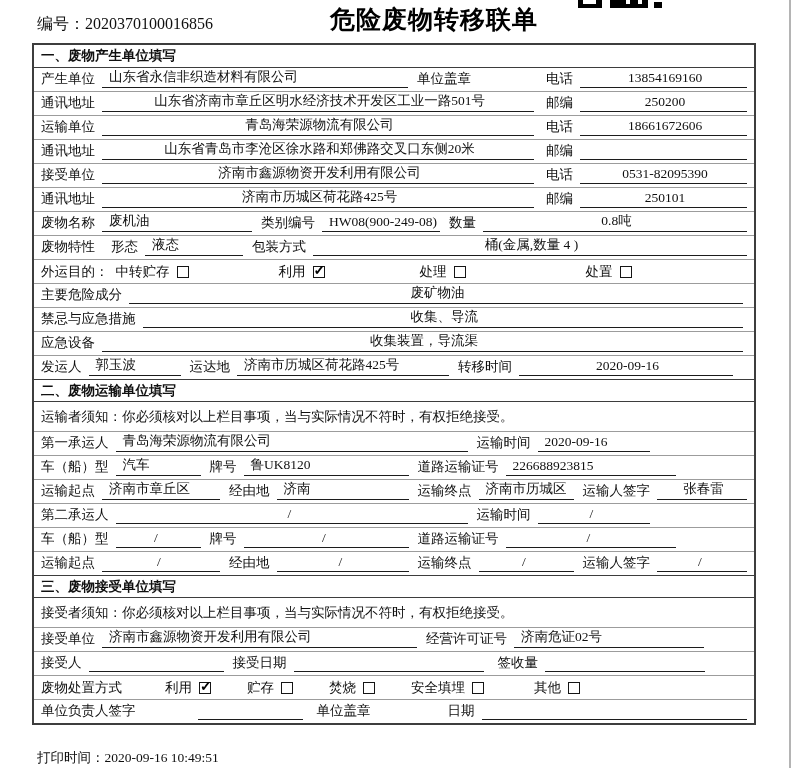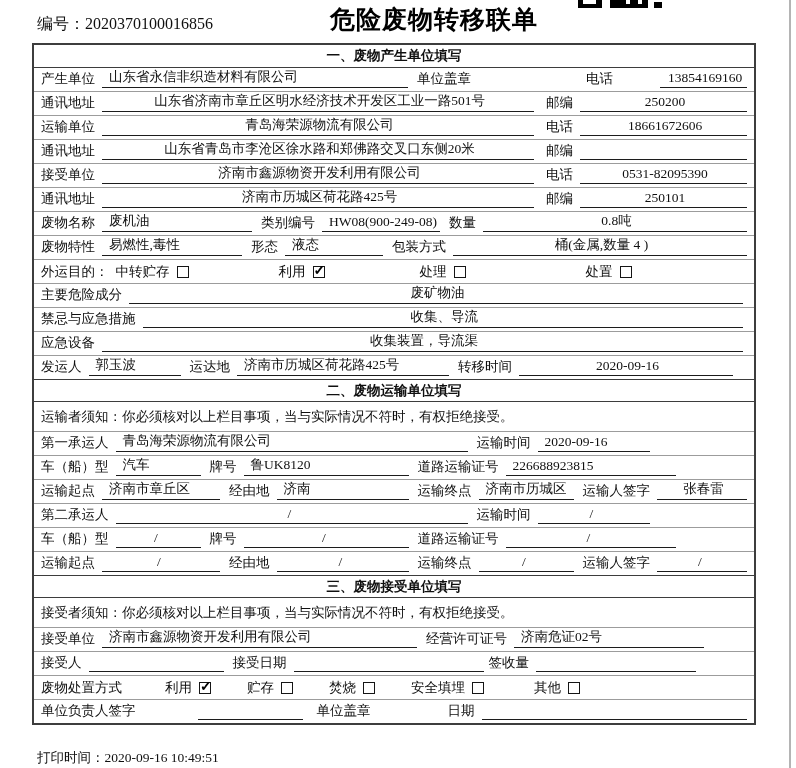--- a/index.html
+++ b/index.html
@@ -9,24 +9,24 @@
           font-size:13.5px; overflow:hidden; }
   .edge { position:absolute; top:0; left:789px; width:2px; height:768px; background:#b4b4b4; }
   .serial { position:absolute; left:37px; top:14px; font-size:16px; white-space:nowrap; }
   .title { position:absolute; left:330px; top:3px; margin:0; font-size:25px; font-weight:700;
            letter-spacing:1px; font-family:"Liberation Sans","DejaVu Sans",sans-serif; color:#000; }
   .qr { position:absolute; left:578px; top:0; width:84px; height:9px; }
   .qr i { position:absolute; background:#000; }
 
   .form { position:absolute; left:32px; top:43px; width:724px; border:2px solid #3d3d3d; background:#fff; }
   .form > div + div { border-top:1px solid #9c9c9c; }
-  .form > div.sec-h + div { border-top-color:#3d3d3d;gap:40px; }
+  .form > div.sec-h + div { border-top-color:#3d3d3d; }
   .form > div + div.sec-h { border-top-color:#3d3d3d; }
   .sec-h { height:22px; line-height:21px; font-weight:700; padding:0 7px; font-size:13.5px;
-           font-family:"Liberation Sans","DejaVu Sans",sans-serif;text-align:center; }
+           font-family:"Liberation Sans","DejaVu Sans",sans-serif; }
   .row { height:24px; display:flex; align-items:flex-end; padding:0 7px 3px 7px; }
   .row.cbrow { align-items:center; padding-bottom:0; }
   .notice { height:30px; display:flex; align-items:center; padding:0 7px;text-align:center; }
   .lbl { white-space:nowrap; margin-right:7px; flex:none; }
   .ml  { margin-left:9px; }
   .u { border-bottom:1px solid #1c1c1c; padding:0 4px 1px 7px; white-space:nowrap; flex:none; min-height:15px; }
   .u.fill { flex:1;text-align:center; }
   .ctr { text-align:center; padding-left:0; }
   .sp { flex:1; }
   .lg { display:flex; align-items:flex-end; flex:none; }
@@ -118,21 +118,20 @@
       <span class="lbl">废物名称</span>
       <span class="u" style="width:150px">废机油</span>
       <span class="lbl ml">类别编号</span>
       <span class="u" style="width:118px">HW08(900-249-08)</span>
       <span class="lbl ml">数量</span>
       <span class="u fill">0.8吨</span>
     </div>
 
     <div class="row">
       <span class="lbl">废物特性</span>
-      <span class="u" style="width:140px">易燃性,毒性</span>
       <span class="lbl ml">形态</span>
       <span class="u" style="width:98px">液态</span>
       <span class="lbl ml">包装方式</span>
       <span class="u fill">桶(金属,数量 4 )</span>
     </div>
 
     <div class="row cbrow">
       <span class="lbl">外运目的：</span>
       <span class="cbi" style="">
         <span>中转贮存</span>
@@ -252,21 +251,21 @@
       <span class="lbl ml">经营许可证号</span>
       <span class="u" style="width:190px">济南危证02号</span>
       <span class="sp"></span>
     </div>
 
     <div class="row">
       <span class="lbl">接受人</span>
       <span class="u" style="width:135px"></span>
       <span class="lbl ml">接受日期</span>
       <span class="u" style="width:190px"></span>
-      <span class="lbl" style="margin-left:5px">签收量</span>
+      <span class="lbl" style="margin-left:14px">签收量</span>
       <span class="u" style="width:160px"></span>
       <span class="sp"></span>
     </div>
 
     <div class="row cbrow">
       <span class="lbl">废物处置方式</span>
       <span class="cbi" style="margin-left:36px">
         <span>利用</span>
         <span class="cbx on"></span>
       </span>

